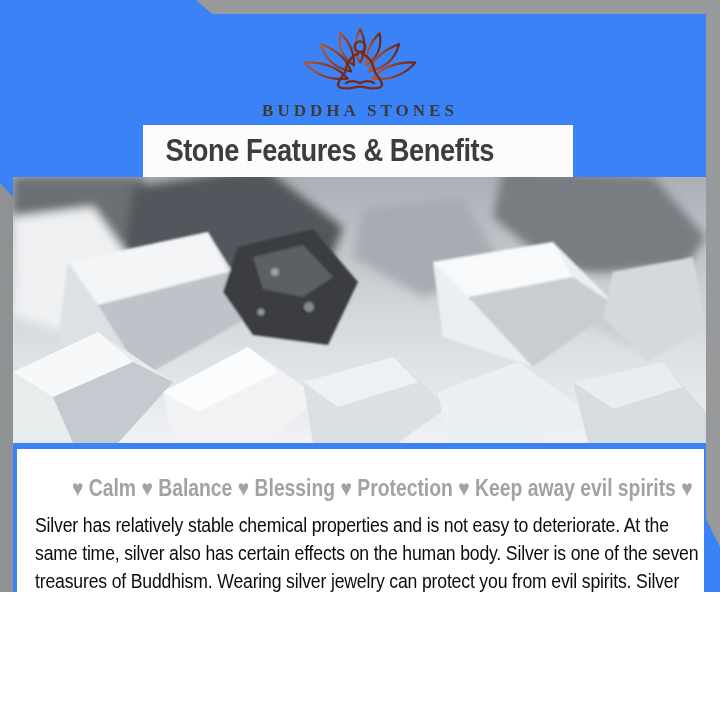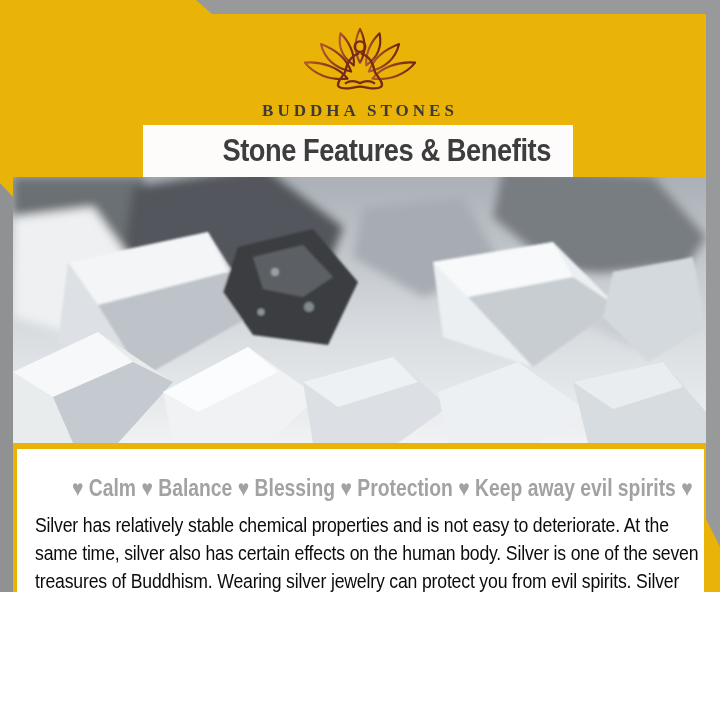--- a/index.html
+++ b/index.html
@@ -1,32 +1,32 @@
 <!DOCTYPE html>
 <html><head>
 <meta charset="utf-8">
 <style>
   html,body{margin:0;padding:0;}
   .page{
     position:relative;width:720px;height:592px;overflow:hidden;
-    background:#eab308;font-family:"Liberation Sans",sans-serif;
+    background:#3b82f6;font-family:"Liberation Sans",sans-serif;
   }
   
   .ribbons{position:absolute;left:0;top:0;width:720px;height:720px;z-index:5;pointer-events:none;}
   
   .logo{position:absolute;left:285px;top:20px;width:150px;height:80px;z-index:2;}
   .brand-name{
     position:absolute;left:0;top:101px;width:720px;text-align:center;z-index:2;
     font-family:"Liberation Serif",serif;font-size:17px;letter-spacing:4px;
     color:#3e3a37;font-weight:600;
   }
   
   .banner{
     position:absolute;left:143px;top:125px;width:430px;height:52px;z-index:4;
-    background:#fdfcfa;display:flex;align-items:center;justify-content:flex-end;
+    background:#fdfcfa;display:flex;align-items:center;justify-content:flex-start;
   }
   .banner .title{
     font-size:31px;font-weight:bold;color:#3d3d3f;white-space:nowrap;
     transform:scaleX(0.88);letter-spacing:-0.5px;
   }
   
   .photo{position:absolute;left:13px;top:177px;width:693px;height:266px;z-index:1;}
   .photo svg{display:block;width:100%;height:100%;}
   
   .photo-label{

